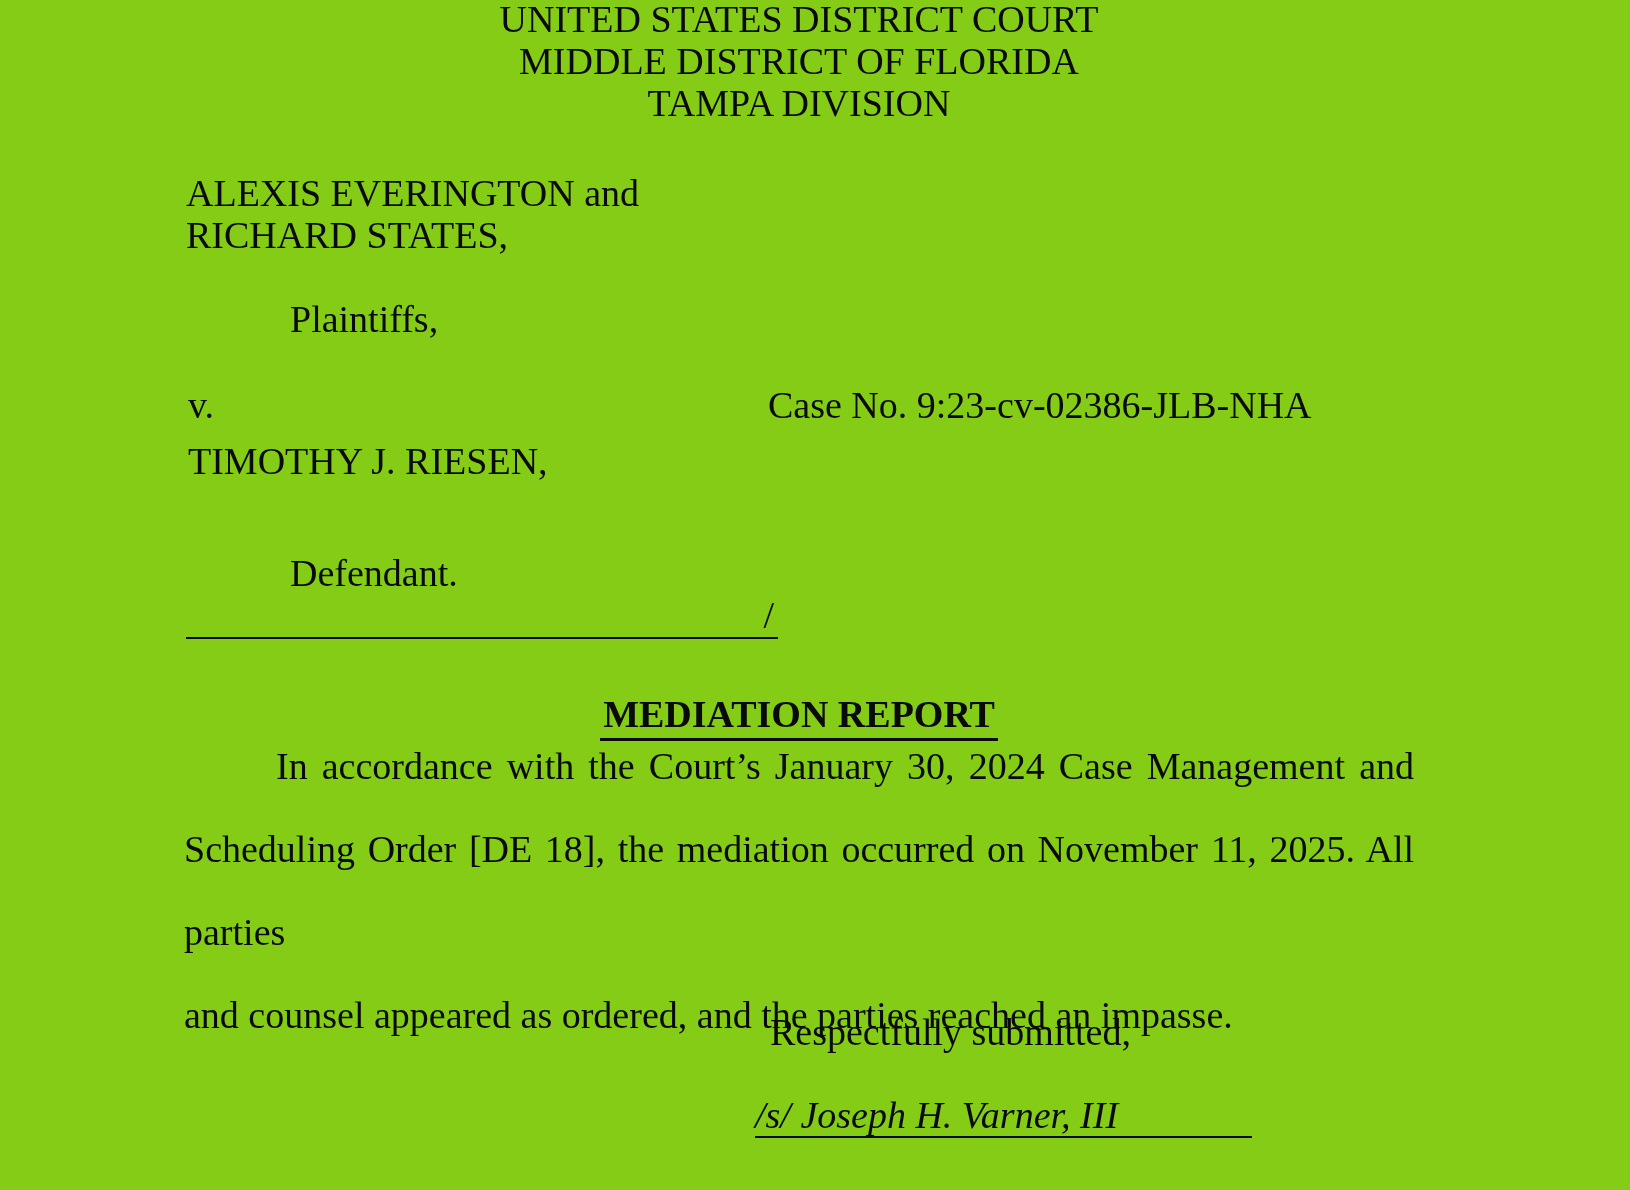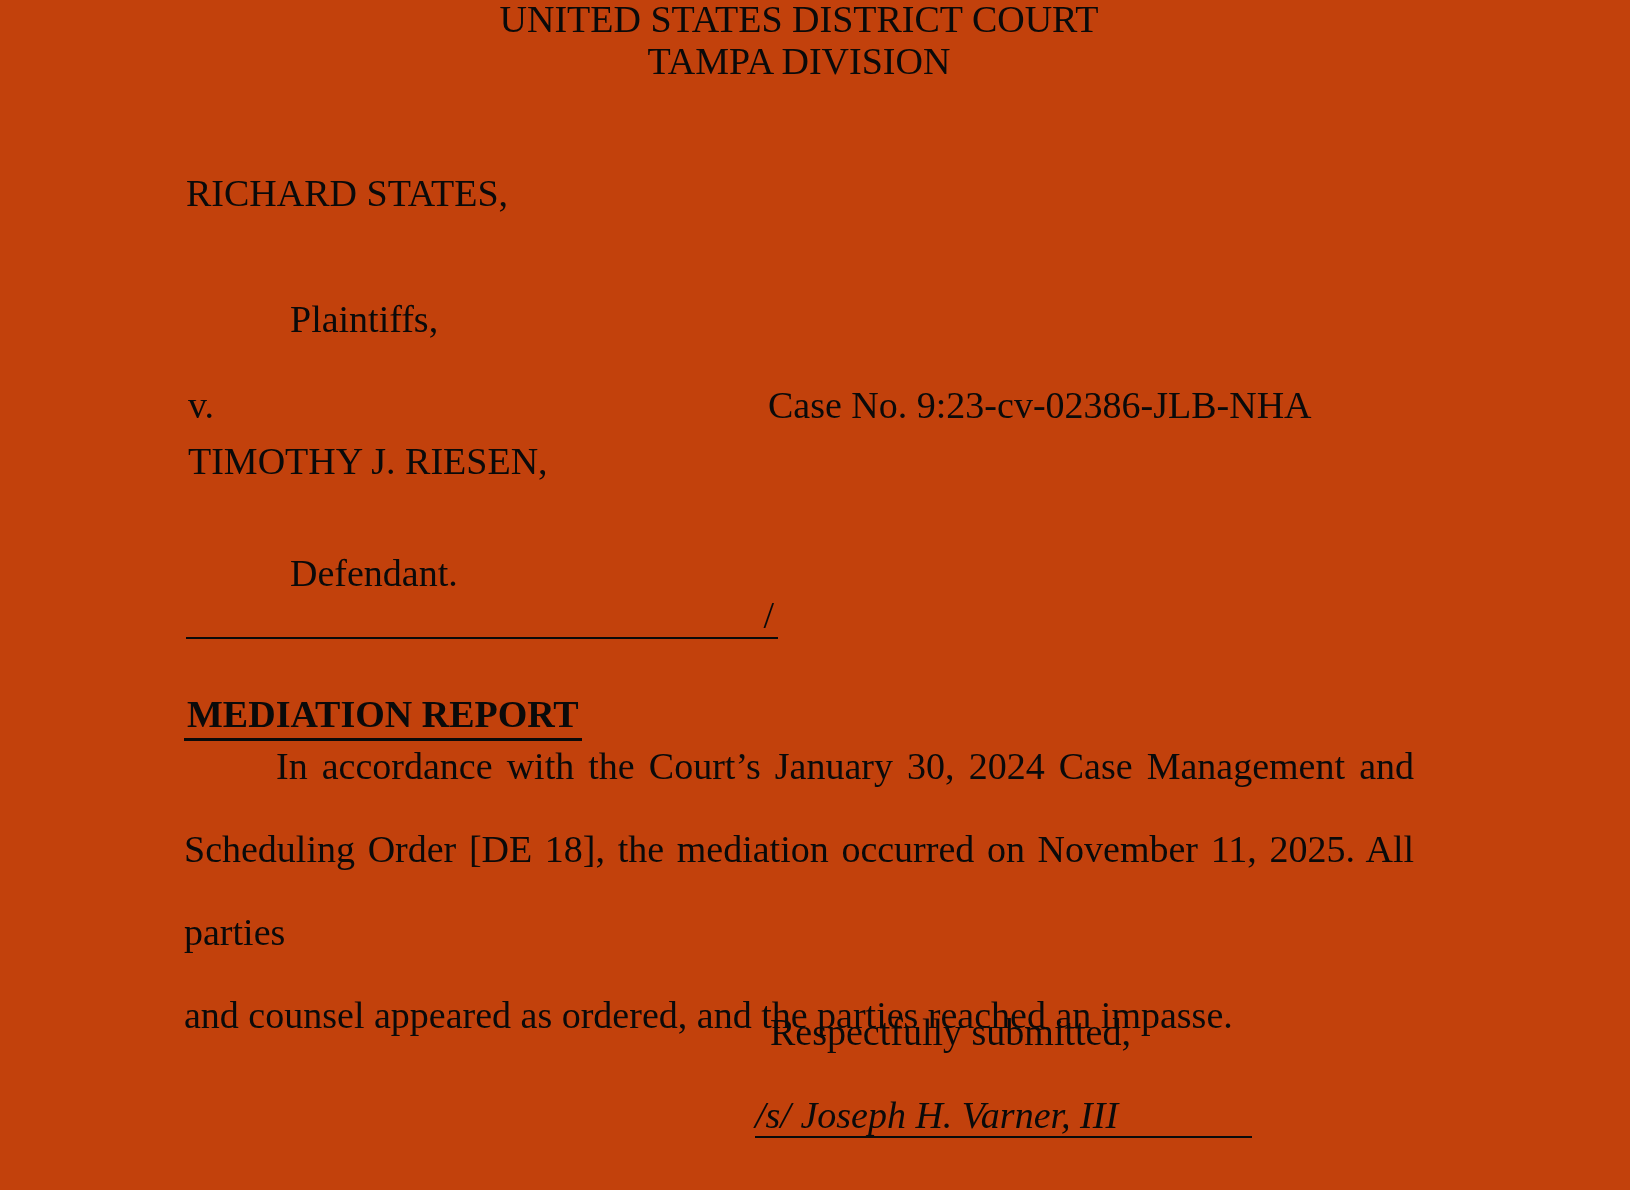--- a/index.html
+++ b/index.html
@@ -4,21 +4,21 @@
 <style>
   html, body {
     margin: 0;
     padding: 0;
     background: #ffffff;
   }
   .page {
     position: relative;
     width: 1630px;
     height: 1190px;
-    background: #c2410c;
+    background: #84cc16;
     font-family: "Liberation Serif", "DejaVu Serif", serif;
     color: #0a0a0a;
     font-size: 38px;
     overflow: hidden;
   }
   .abs { position: absolute; }
   .lh { line-height: 42px; }
 
   .court-header {
     left: 184px;
@@ -42,21 +42,21 @@
     border-bottom: 2.5px solid #0a0a0a;
     text-align: right;
     padding-right: 4px;
     box-sizing: border-box;
   }
 
   .report-title {
     left: 184px;
     top: 693px;
     width: 1230px;
-    text-align: left;
+    text-align: center;
     font-weight: bold;
     text-decoration: underline;
   }
   .report-title .underlined {
     display: inline-block;
     border-bottom: 3px solid #0a0a0a;
     padding: 0 3px 3px 3px;
   }
 
   .body-paragraph {
@@ -88,24 +88,26 @@
 
   .signature-caption { left: 755px; top: 1134px; }
 </style>
 </head>
 <body>
 
 <div class="page">
 
   <div class="abs court-header lh">
     <div>UNITED STATES DISTRICT COURT</div>
+    <div>MIDDLE DISTRICT OF FLORIDA</div>
     <div>TAMPA DIVISION</div>
   </div>
 
   <div class="abs plaintiff-names lh">
+    <div>ALEXIS EVERINGTON and</div>
     <div>RICHARD STATES,</div>
   </div>
 
   <div class="abs plaintiffs-label lh">Plaintiffs,</div>
 
   <div class="abs versus lh">v.</div>
 
   <div class="abs case-number lh">Case No. 9:23-cv-02386-JLB-NHA</div>
 
   <div class="abs defendant-name lh">TIMOTHY J. RIESEN,</div>

